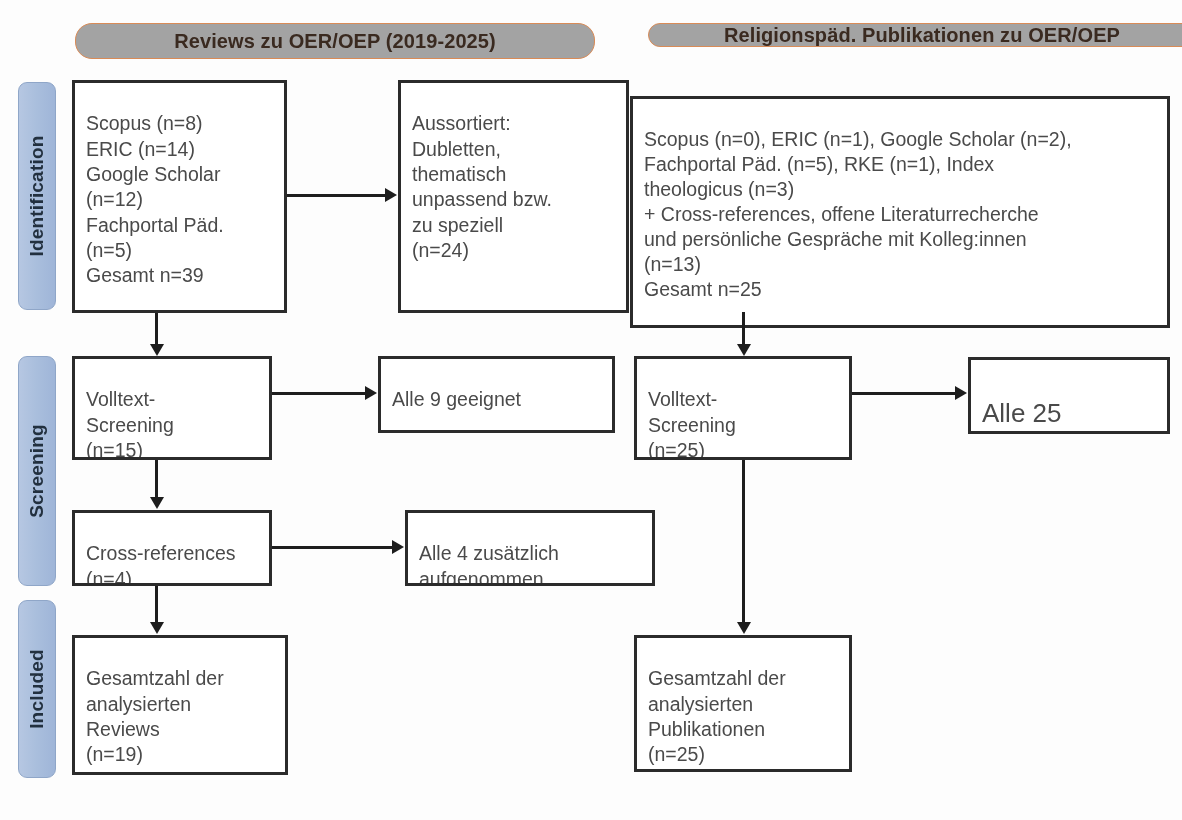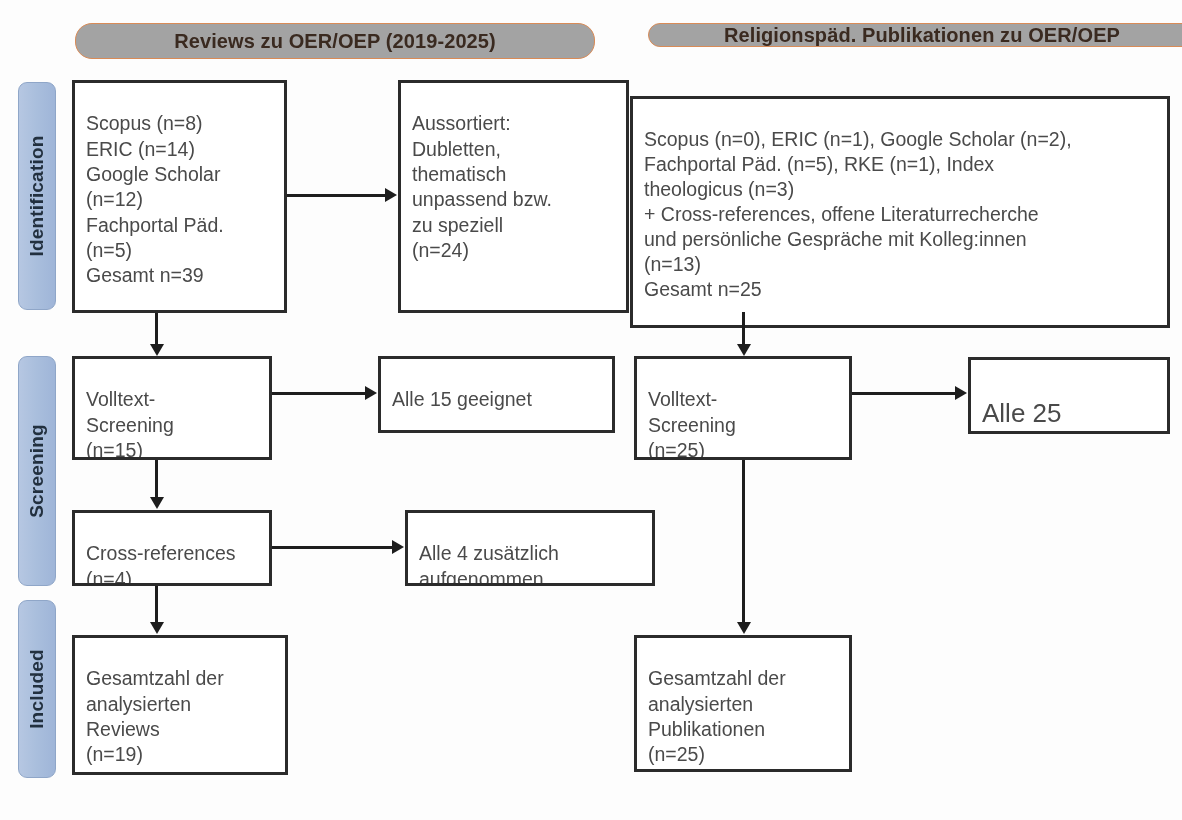--- a/index.html
+++ b/index.html
@@ -140,21 +140,21 @@
   <div class="line-v" style="left:155px; top:313px; width:3px; height:32px;"></div>
   <div class="arrow-down" style="left:150px; top:344px;"></div>
 
   <div class="box" style="left:72px; top:356px; width:200px; height:104px; font-size:19.5px;">
     <span class="box-text">Volltext-
 Screening
 (n=15)</span>
   </div>
 
   <div class="box" style="left:378px; top:356px; width:237px; height:77px; font-size:19.5px;">
-    <span class="box-text">Alle 15 geeignet</span>
+    <span class="box-text">Alle 9 geeignet</span>
   </div>
 
   <div class="line-h" style="left:272px; top:392px; width:94px;"></div>
   <div class="arrow-right" style="left:365px; top:386px;"></div>
 
   <div class="line-v" style="left:155px; top:460px; width:3px; height:38px;"></div>
   <div class="arrow-down" style="left:150px; top:497px;"></div>
 
   <div class="box" style="left:72px; top:510px; width:200px; height:76px; font-size:19.5px;">
     <span class="box-text">Cross-references

